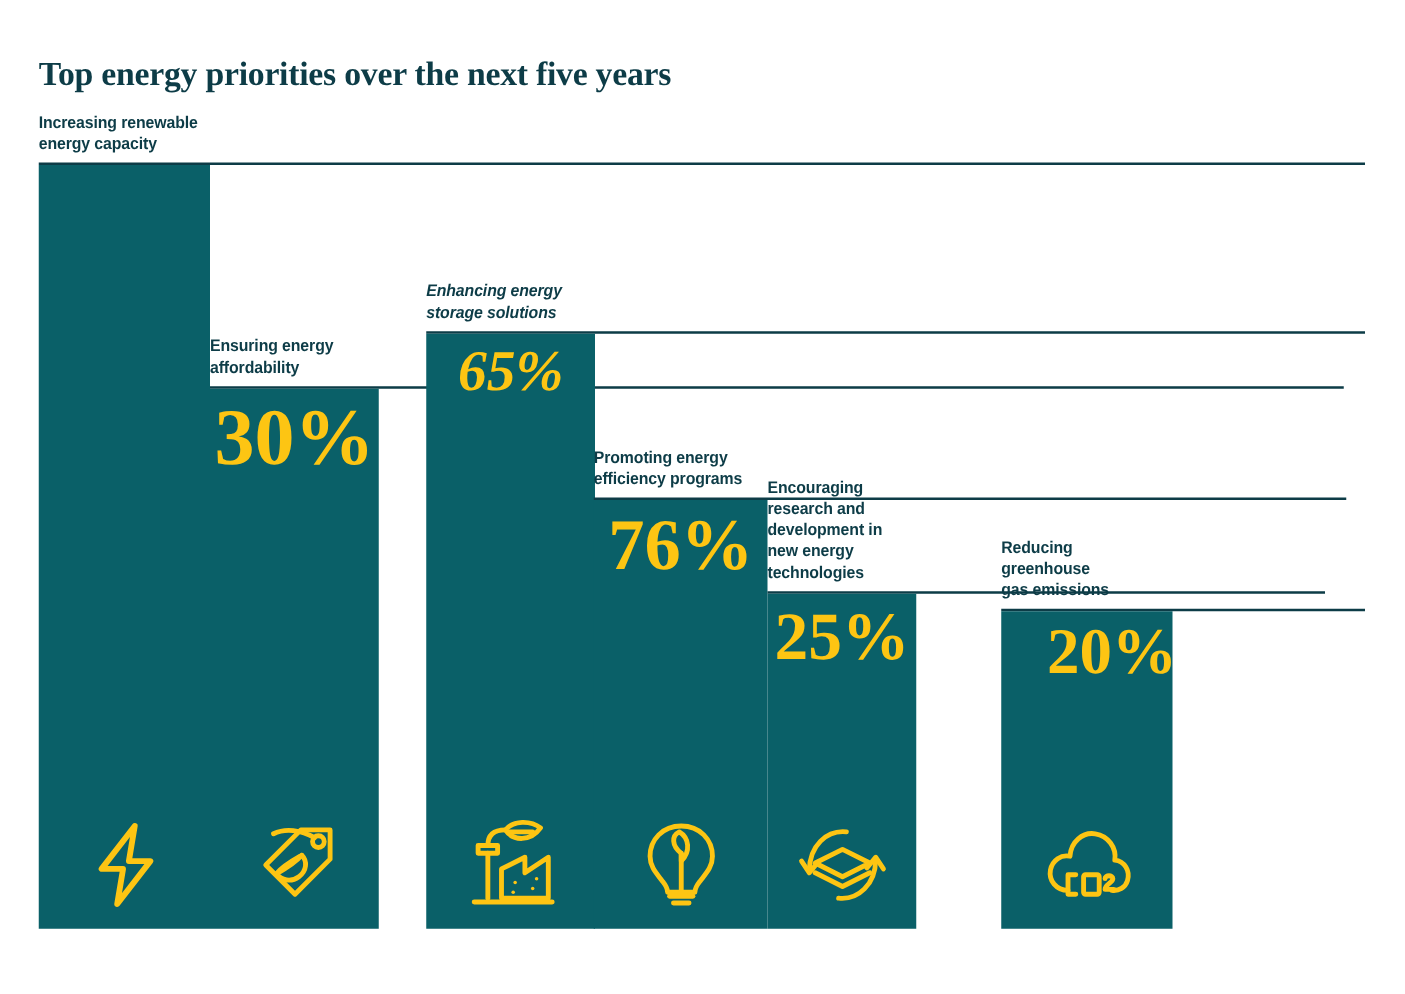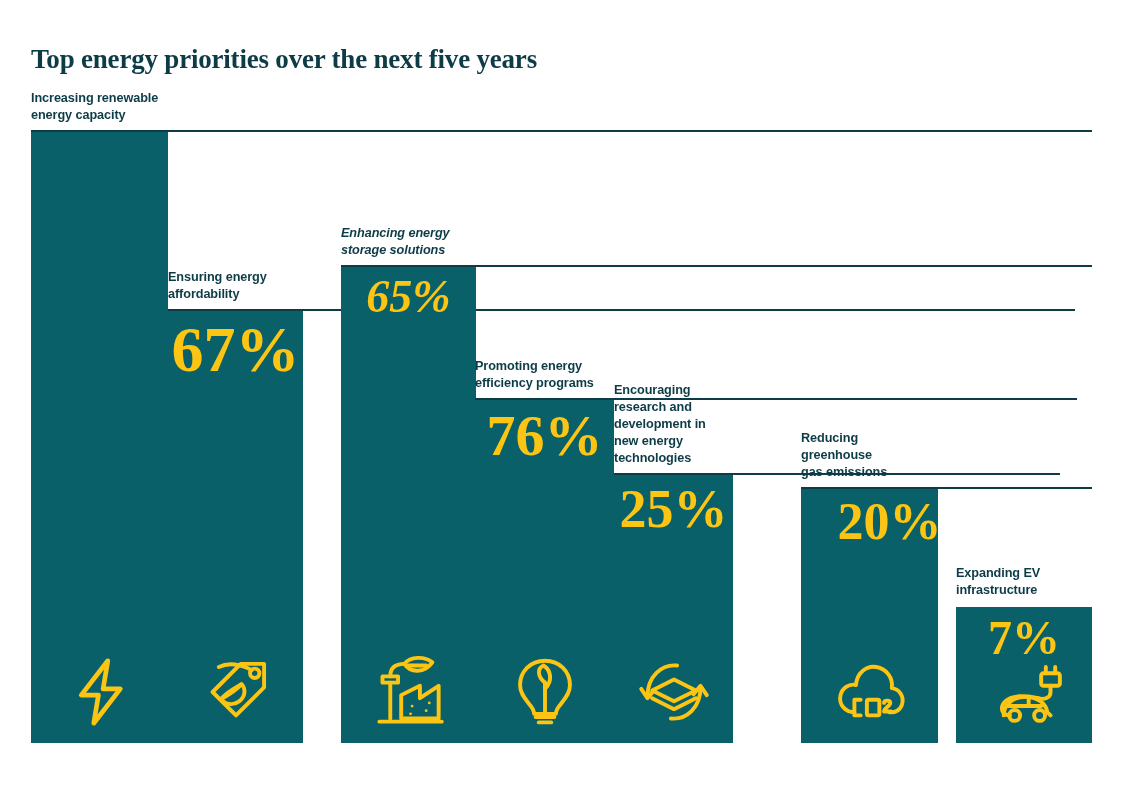--- a/index.html
+++ b/index.html
@@ -110,21 +110,21 @@
           <path d="M60 10 L26 54 L48 54 L42 90 L76 46 L54 46 Z"></path>
         </svg>
       </div>
     </div>
   </div>
 
   <div class="bar-group" style="left:168px; width:135px; height:432px;">
     <div class="bar-label">Ensuring energy affordability</div>
     <div class="bar-rule" style="width:907px;"></div>
     <div class="bar-body">
-      <div class="bar-value" style="font-size:64px;">67%</div>
+      <div class="bar-value" style="font-size:64px;">30%</div>
       <div class="bar-icon">
         <svg viewBox="0 0 100 100" fill="none" stroke="#fdc513" stroke-width="5" stroke-linejoin="round" stroke-linecap="round">
           <path d="M56 14 L86 14 L86 44 L50 80 L20 50 Z"></path>
           <circle cx="74" cy="26" r="6"></circle>
           <path d="M70 22 C56 14 40 12 28 18"></path>
           <path d="M57 40 C63 46 62 56 54 62 C46 68 36 66 31 59 C37 51 50 44 57 40 Z"></path>
           <path d="M31 59 C40 54 50 48 57 40"></path>
         </svg>
       </div>
     </div>
@@ -199,35 +199,14 @@
         <svg viewBox="0 0 100 100" fill="none" stroke="#fdc513" stroke-width="5" stroke-linejoin="round" stroke-linecap="round">
           <path d="M30 76 C18 76 10 66 12 55 C14 45 23 39 32 41 C33 26 45 16 58 18 C71 20 80 32 78 45 C88 46 94 56 91 66 C89 73 82 77 75 76"></path>
           <path d="M38 60 L30 60 L30 80 L38 80"></path>
           <rect x="46" y="60" width="16" height="20" rx="2"></rect>
           <path d="M68 64 C68 60 76 60 76 64 C76 68 68 70 68 75 L77 75"></path>
         </svg>
       </div>
     </div>
   </div>
 
-  <div class="bar-group" style="left:956px; width:136px; height:136px;">
-    <div class="bar-label">Expanding EV
-infrastructure</div>
-    <div class="bar-body">
-      <div class="bar-value" style="font-size:48px;">7%</div>
-      <div class="bar-icon">
-        <svg viewBox="0 0 100 100" fill="none" stroke="#fdc513" stroke-width="5" stroke-linejoin="round" stroke-linecap="round">
-          <path d="M78 18 L78 26"></path>
-          <path d="M90 18 L90 26"></path>
-          <rect x="72" y="26" width="24" height="16" rx="3"></rect>
-          <path d="M84 42 L84 50 C84 58 76 60 68 58"></path>
-          <path d="M68 58 C52 54 34 54 26 62 C18 70 22 80 32 80"></path>
-          <path d="M24 80 C24 66 36 56 52 56 C66 56 78 64 80 76 L84 80"></path>
-          <path d="M30 68 L72 68"></path>
-          <path d="M56 56 L56 68"></path>
-          <circle cx="38" cy="80" r="7"></circle>
-          <circle cx="70" cy="80" r="7"></circle>
-        </svg>
-      </div>
-    </div>
-  </div>
 
 </div>
 
 </body></html>

